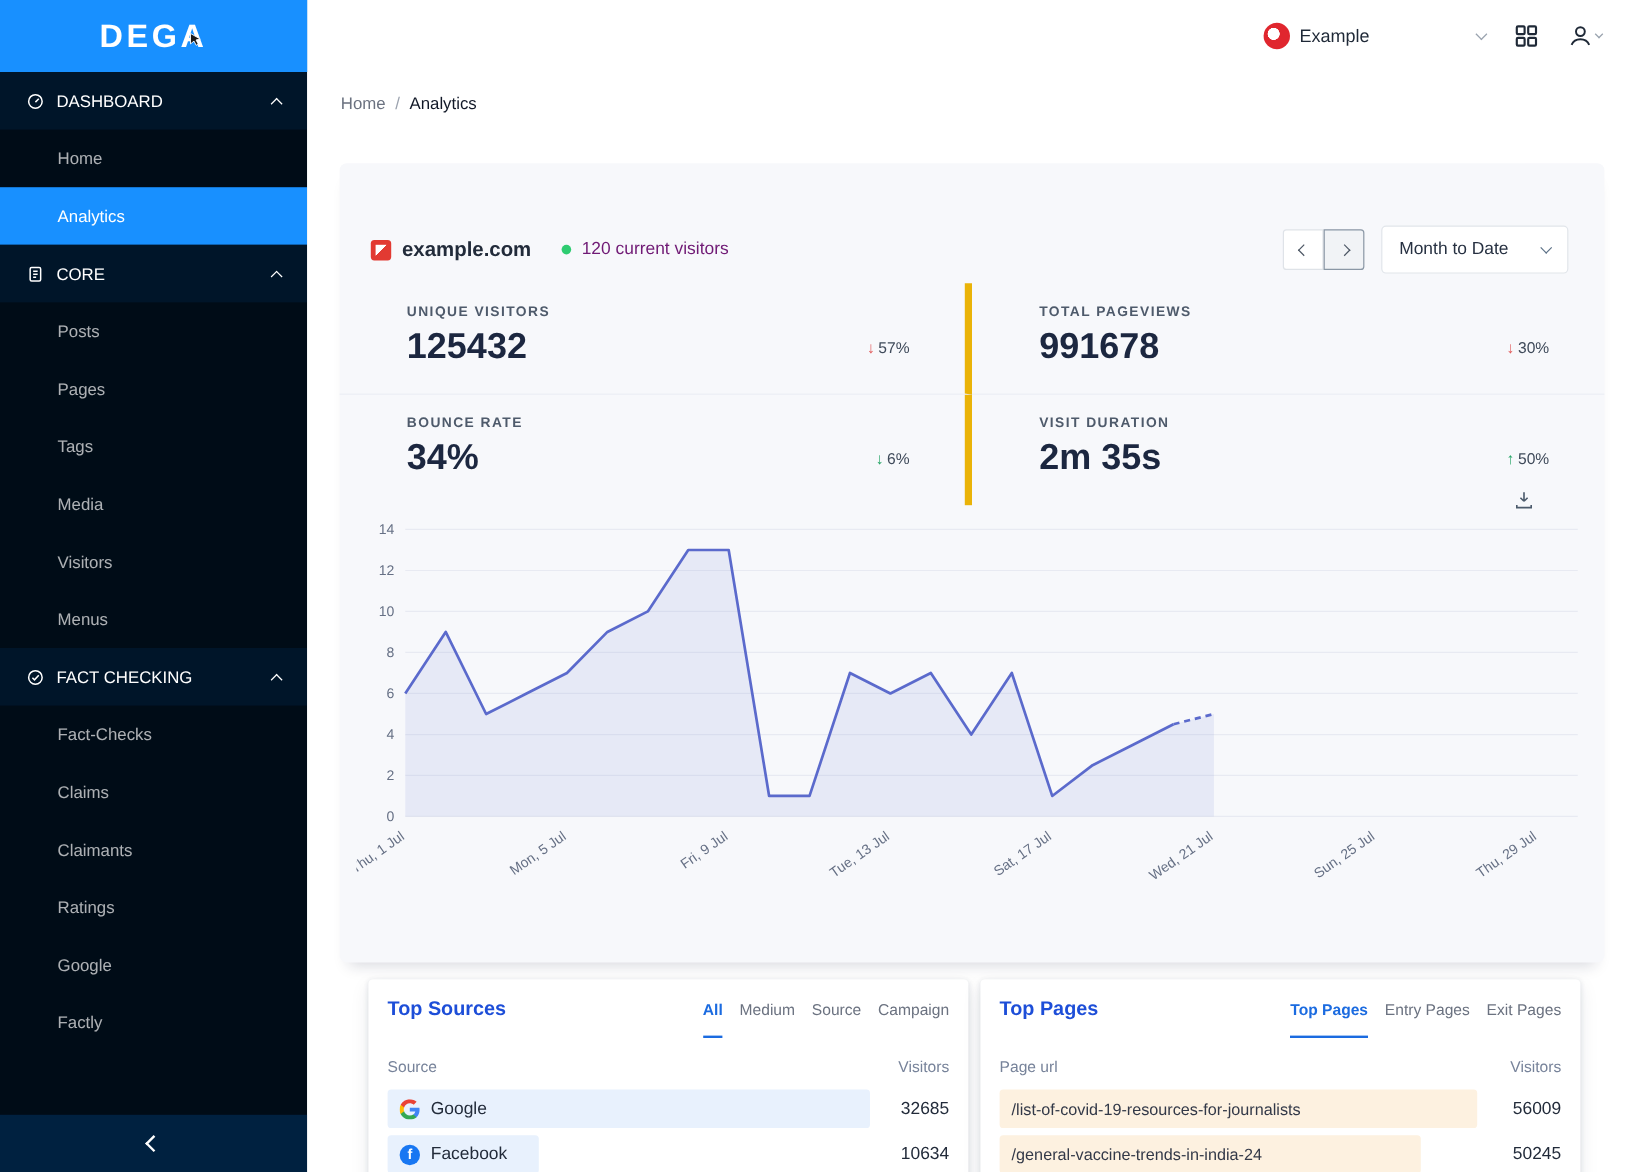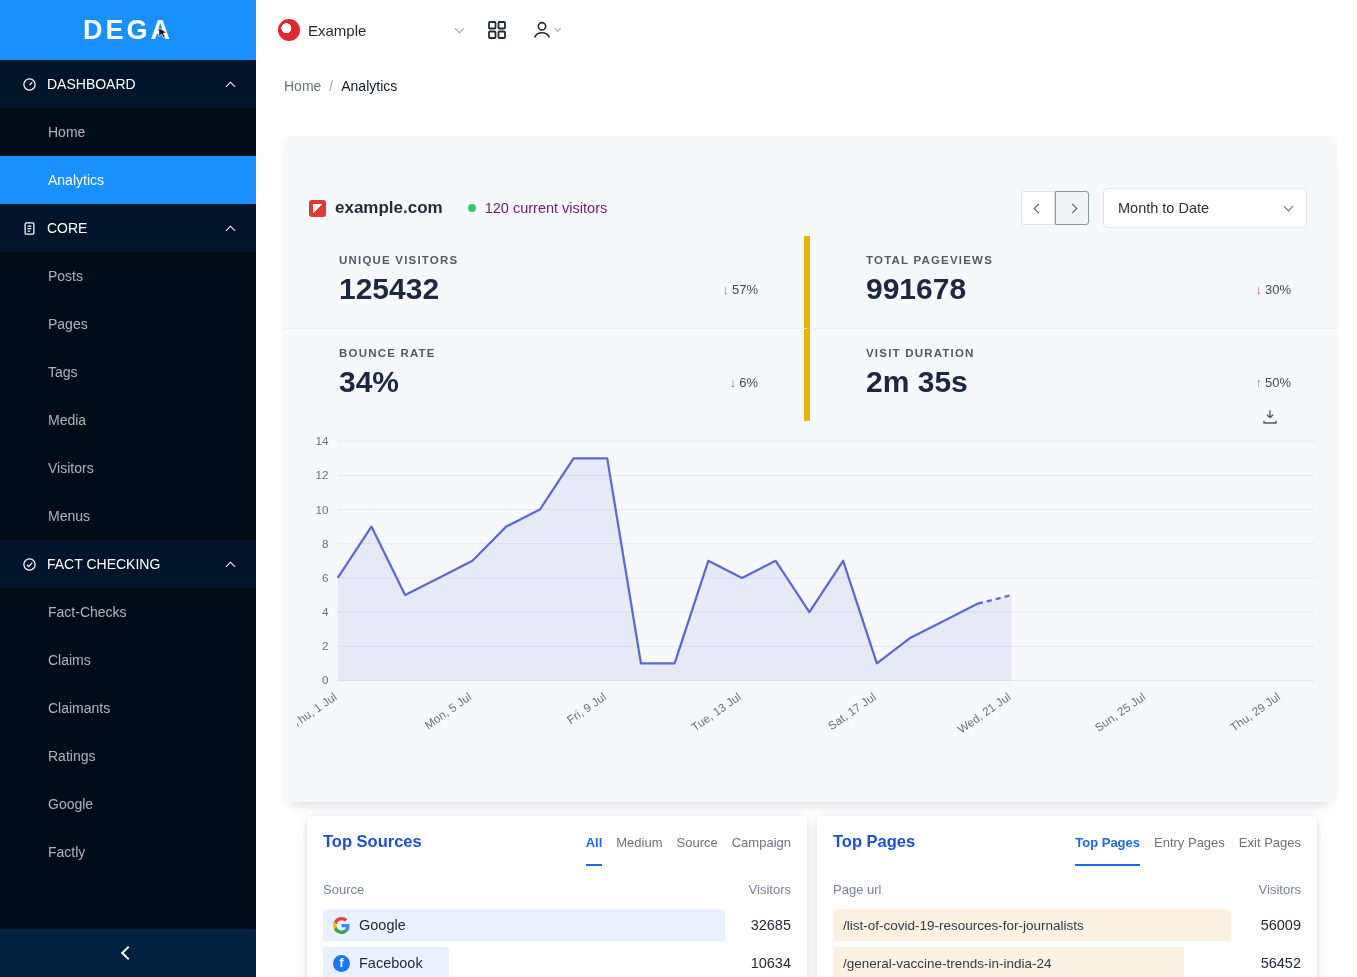--- a/index.html
+++ b/index.html
@@ -23,21 +23,21 @@
   .chev{width:7px;height:7px;border-right:1.6px solid currentColor;border-bottom:1.6px solid currentColor;display:inline-block}
   .chev.up{transform:rotate(-135deg);margin-top:4px}
   .chev.down{transform:rotate(45deg);margin-bottom:3px}
   .chev.left{transform:rotate(135deg)}
   .chev.right{transform:rotate(-45deg)}
   .chev.big{width:10px;height:10px;border-width:2.2px}
   .chev.gray{color:#9aa3af}
 
   
   .main{flex:1;display:flex;flex-direction:column;min-width:0;background:#fff}
-  .topbar{height:60px;display:flex;align-items:center;justify-content:flex-start;padding:14px 22px;gap:24px;flex-shrink:0}
+  .topbar{height:60px;display:flex;align-items:center;justify-content:flex-end;padding:14px 22px;gap:24px;flex-shrink:0}
   .org{display:flex;align-items:center;gap:8px;width:185px;cursor:pointer}
   .org-logo{width:22px;height:22px;border-radius:50%;background:radial-gradient(circle at 38% 42%, #ffffff 0 26%, #e0262e 28% 100%);flex-shrink:0}
   .org-name{font-size:15px;color:#1f2937}
   .org .chev{margin-left:auto}
   .icon-btn{cursor:pointer;display:flex;align-items:center}
   .user{display:flex;align-items:center;gap:2px;cursor:pointer}
 
   .breadcrumb{padding:18px 26px 12px 28px;display:flex;gap:8px;font-size:14px;align-items:center}
   .bc-home{color:#6b7280;cursor:pointer}
   .bc-sep{color:#9ca3af}
@@ -52,21 +52,21 @@
   .favicon{width:17px;height:17px;border-radius:3px;background:#e23a32;position:relative;flex-shrink:0}
   .favicon::after{content:"";position:absolute;left:4px;top:4px;right:4px;bottom:4px;background:linear-gradient(135deg,#fff 0 52%,rgba(255,255,255,0) 52%)}
   .domain{font-size:17px;font-weight:700;color:#222b3a}
   .live-dot{width:8px;height:8px;border-radius:50%;background:#2ecc71;margin-left:16px}
   .visitors-now{font-size:14.5px;color:#701a75}
   .controls{margin-left:auto;display:flex;align-items:center;gap:14px}
   .nav-group{display:flex}
   .nav-btn{width:34px;height:34px;background:#fff;border:1px solid #dfe3e8;display:flex;align-items:center;justify-content:center;cursor:pointer;color:#4b5563}
   .nav-btn.prev{border-radius:3px 0 0 3px}
   .nav-btn.next{border-radius:0 3px 3px 0;border-color:#8a97a5;background:#f1f3f6}
-  .range{width:204px;height:40px;background:#fff;border:1px solid #e1e5ea;border-radius:4px;display:flex;align-items:center;justify-content:space-between;padding:0 14px;font-size:14.5px;color:#273142;cursor:pointer}
+  .range{width:156px;height:40px;background:#fff;border:1px solid #e1e5ea;border-radius:4px;display:flex;align-items:center;justify-content:space-between;padding:0 14px;font-size:14.5px;color:#273142;cursor:pointer}
   .range .chev{color:#5b7086}
 
   .stats{display:grid;grid-template-columns:1fr 1fr;margin-top:8px}
   .stat{padding:18px 46px 22px 56px}
   .stat.col0{border-right:6px solid #eab308}
   .stat.row0{border-bottom:1px solid #eceef4}
   .stat-label{font-size:11.5px;letter-spacing:1.2px;color:#4e5a6b;font-weight:600}
   .stat-line{display:flex;margin-top:6px}
   .stat-value{font-size:30px;font-weight:700;color:#1c2740}
   .stat-delta{margin-left:auto;display:flex;align-items:center;gap:3px;font-size:13px;color:#3f4a5a}
@@ -398,21 +398,21 @@
             <div class="label url">
                 <span>/list-of-covid-19-resources-for-journalists</span>
               </div>
             <div class="val">56009</div>
           </div>
           <div class="trow">
             <div class="bar page-bar" style="width: 75%;"></div>
             <div class="label url">
                 <span>/general-vaccine-trends-in-india-24</span>
               </div>
-            <div class="val">56452</div>
+            <div class="val">50245</div>
           </div>
           <div class="trow">
             <div class="bar page-bar" style="width: 52%;"></div>
             <div class="label url">
                 <span></span>
               </div>
             <div class="val"></div>
           </div>
         </div>
 

